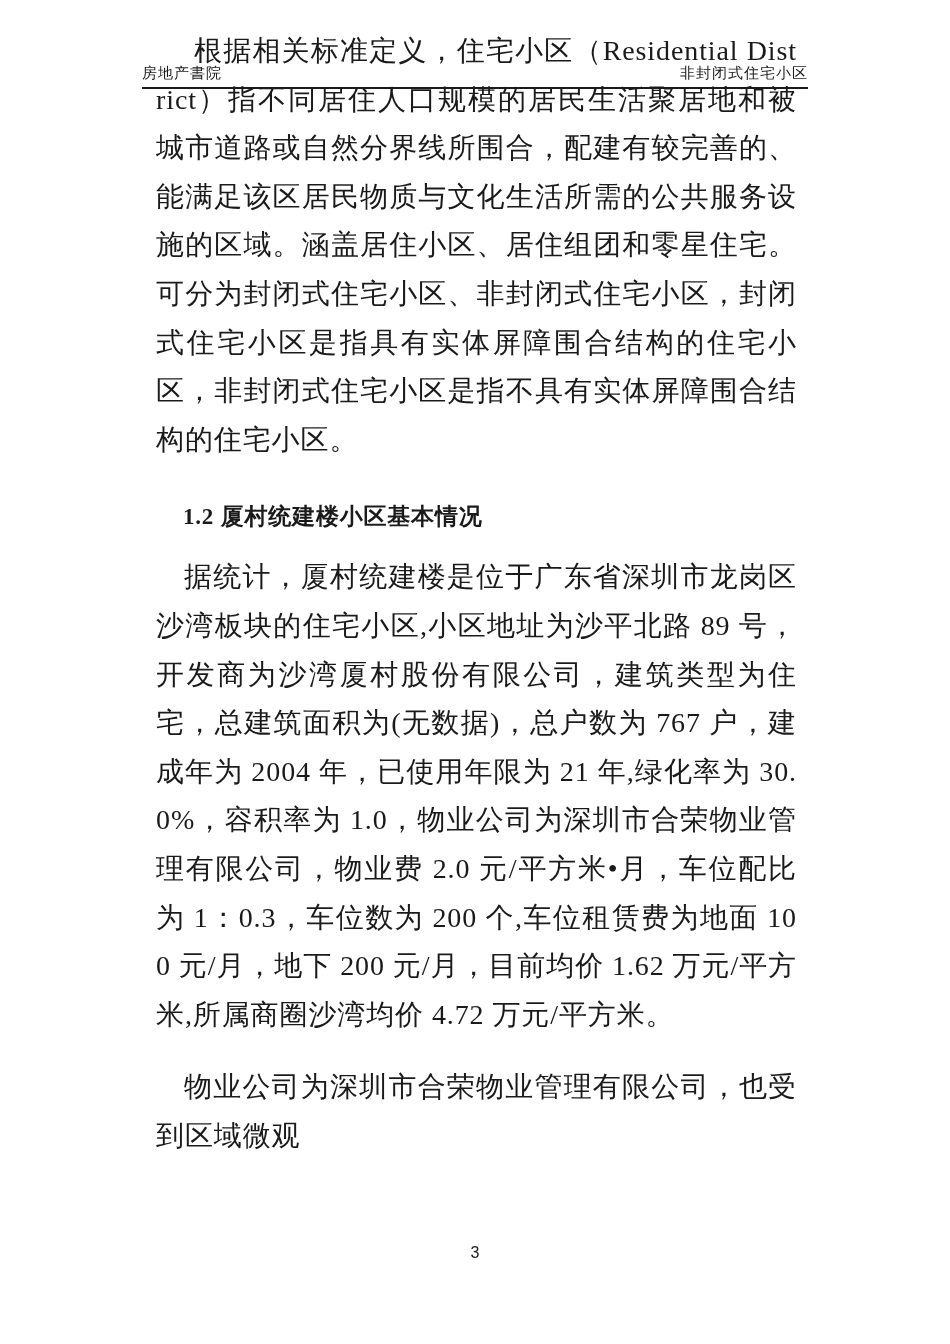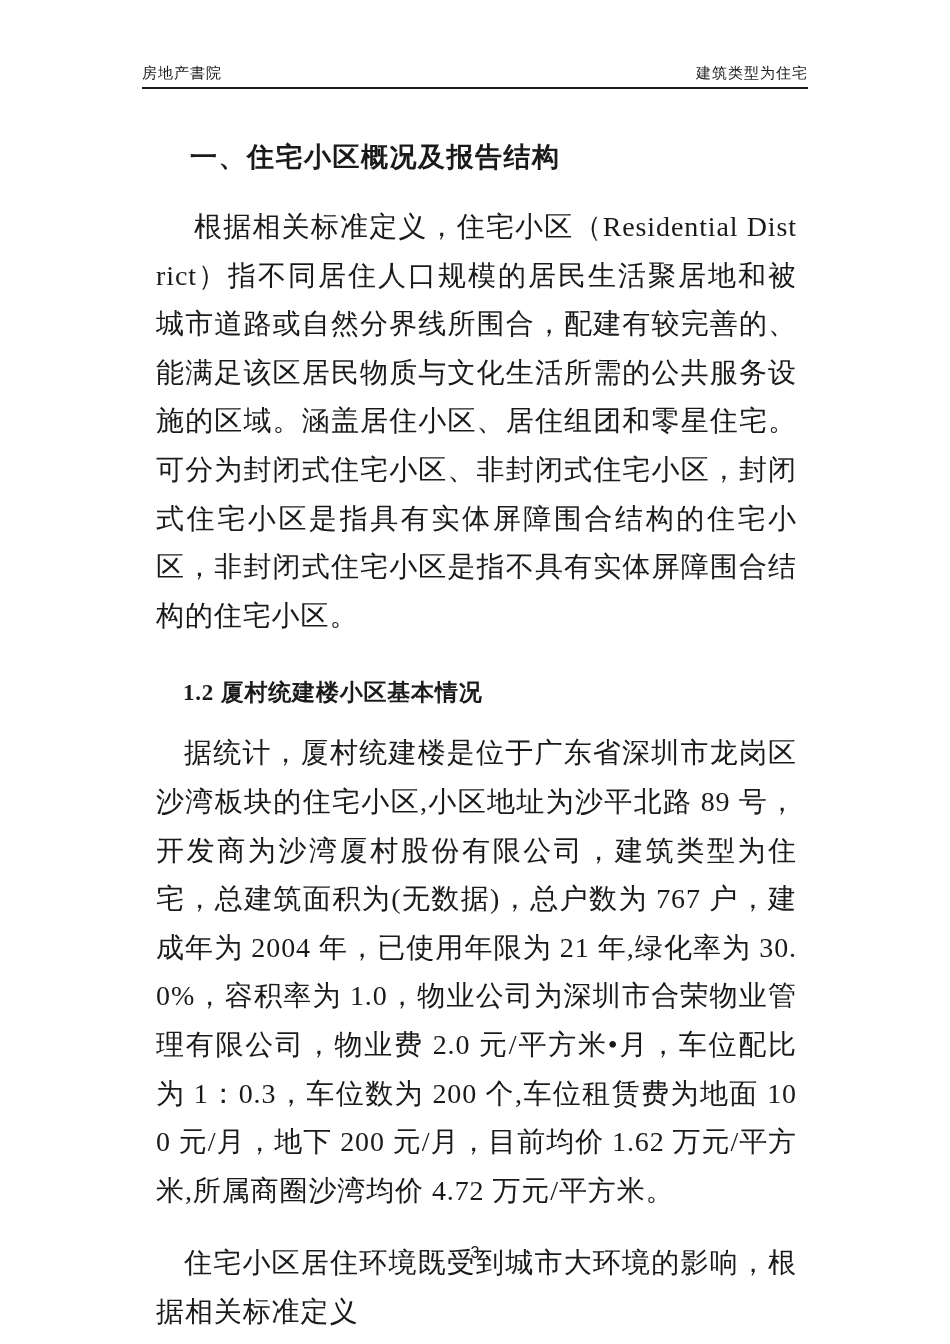--- a/index.html
+++ b/index.html
@@ -56,35 +56,34 @@
     font-size: 16px; line-height: 20px; color: #1a1a1a;
   }
 </style>
 </head>
 <body>
 
 <div class="page">
 
   <div class="header">
     <span>房地产書院</span>
-    <span>建筑类型为住宅</span>
+    <span>非封闭式住宅小区</span>
   </div>
   <div class="header-divider"></div>
 
   <div class="content">
 
-    <h1 class="chapter-title">一、住宅小区概况及报告结构</h1>
 
 
     <p class="body-text p1">根据相关标准定义，住宅小区（Residential District）指不同居住人口规模的居民生活聚居地和被城市道路或自然分界线所围合，配建有较完善的、能满足该区居民物质与文化生活所需的公共服务设施的区域。涵盖居住小区、居住组团和零星住宅。可分为封闭式住宅小区、非封闭式住宅小区，封闭式住宅小区是指具有实体屏障围合结构的住宅小区，非封闭式住宅小区是指不具有实体屏障围合结构的住宅小区。</p>
 
     <h2 class="section-heading s2">1.2 厦村统建楼小区基本情况</h2>
 
     <p class="body-text p2">据统计，厦村统建楼是位于广东省深圳市龙岗区沙湾板块的住宅小区,小区地址为沙平北路 89 号，开发商为沙湾厦村股份有限公司，建筑类型为住宅，总建筑面积为(无数据)，总户数为 767 户，建成年为 2004 年，已使用年限为 21 年,绿化率为 30.0%，容积率为 1.0，物业公司为深圳市合荣物业管理有限公司，物业费 2.0 元/平方米•月，车位配比为 1：0.3，车位数为 200 个,车位租赁费为地面 100 元/月，地下 200 元/月，目前均价 1.62 万元/平方米,所属商圈沙湾均价 4.72 万元/平方米。</p>
 
 
-    <p class="body-text p3">住宅小区居住环境既受到城市大环境的影响，根据相关标准定义</p>
+    <p class="body-text p3">物业公司为深圳市合荣物业管理有限公司，也受到区域微观</p>
 
   </div>
 
   <div class="page-number">3</div>
 
 </div>
 
 </body></html>

